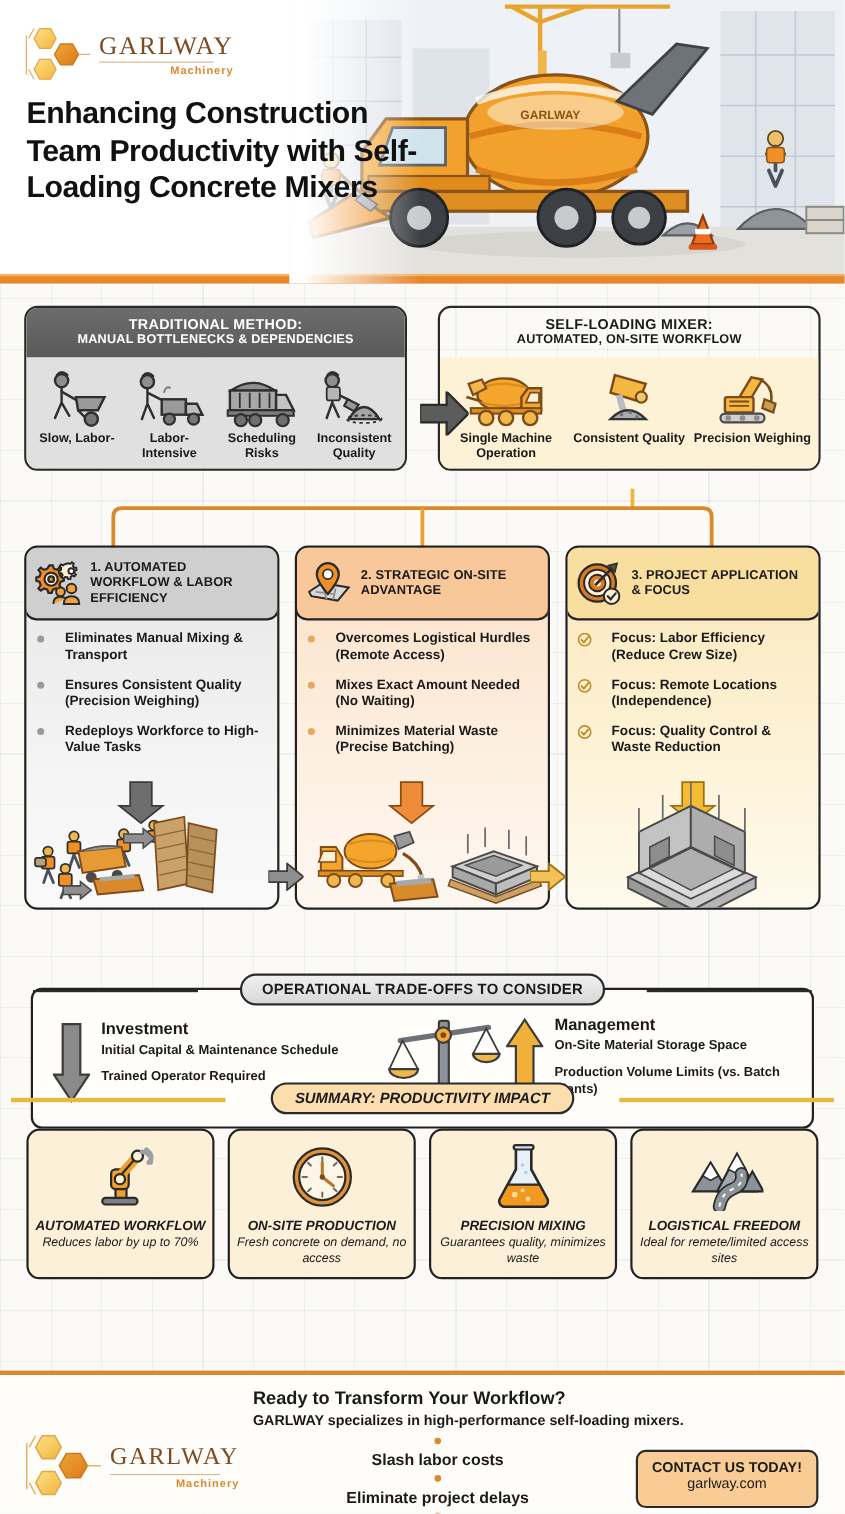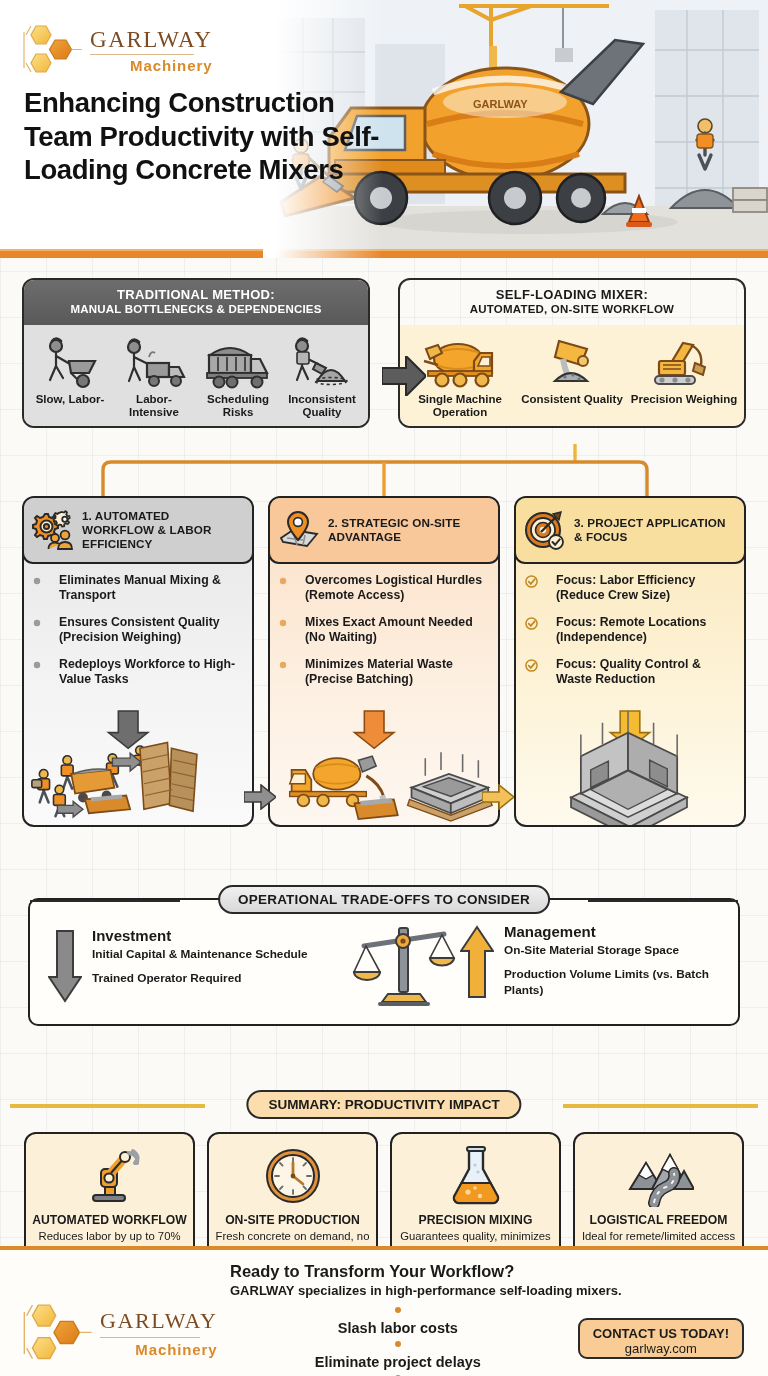--- a/index.html
+++ b/index.html
@@ -33,21 +33,21 @@
     z-index: 6;
   }
   .logo-wrap { position: absolute; left: 22px; top: 22px; display: flex; align-items: center; gap: 6px; z-index: 8; }
   .logo-hex { width: 62px; height: 56px; }
   .logo-text { line-height: 1; }
   .logo-name {
     font-family: "Liberation Serif", serif;
     font-size: 23px; letter-spacing: 1.6px; color: #7d4b22; font-weight: 400;
   }
   .logo-sub {
-    font-size: 15px; letter-spacing: .9px; color: #d98a2b; font-weight: bold;
+    font-size: 10px; letter-spacing: .9px; color: #d98a2b; font-weight: bold;
     text-align: right; margin-top: 3px;
   }
   .logo-rule { height:1px; background:#d8b88a; margin-top:3px; width: 104px; }
   .hero-title {
     position: absolute; left: 24px; top: 86px; z-index: 8;
     font-size: 27.5px; font-weight: bold; line-height: 1.22;
     letter-spacing: -0.4px; color: #111; max-width: 370px;
   }
   .hero-rule { position:absolute; left:0; right:0; bottom:0; height: 7px; background: #e8862a; }
   .hero-rule2 { position:absolute; left:0; right:0; bottom:7px; height: 2px; background: #f3b262; }
@@ -123,21 +123,21 @@
   .sum-d { font-size: 11.3px; line-height: 1.22; margin-top: 3px; }
 
   
   .footer { position:absolute; left:0; width:768px; background:#fffdf9; }
   .foot-rule { height: 4px; background: #d98a2b; }
   .cta-h { font-size: 16.5px; font-weight: bold; }
   .cta-s { font-size: 13px; font-weight: bold; margin-top: 2px; }
   .cta-li { font-size: 14.5px; font-weight: bold; display:flex; gap:7px; align-items:center; margin-top: 5px; flex-direction: column; }
   .cta-btn {
     background: #f8cc94; border: 2px solid #2a2a2a; border-radius: 9px;
-    padding: 7px 13px 0; text-align: center; line-height: 1.15;
+    padding: 7px 13px 12px; text-align: center; line-height: 1.15;
   }
   .cta-btn .b1 { font-size: 13px; font-weight: bold; }
   .cta-btn .b2 { font-size: 13px; font-weight: normal; }
   .dot { width:6px; height:6px; border-radius:50%; background:#d98a2b; flex:none; }
 </style>
 </head>
 <body>
 
 <div class="page">
 
@@ -713,21 +713,21 @@
           <div>
             <div class="to-h">Management</div>
             <div class="to-p">On-Site Material Storage Space</div>
             <div class="to-p">Production Volume Limits (vs. Batch Plants)</div>
           </div>
         </div>
       </div>
     </div>
   </div>
 
-  <div class="band" style="top:1090px;">
+  <div class="band" style="top:984px;font-style:italic;">
     <div class="sum-line" style="left:10px; width:195px;"></div>
     <div class="sum-line" style="left:563px; width:195px;"></div>
     <div class="sum-pill">SUMMARY: PRODUCTIVITY IMPACT</div>
 
     <div class="sum-row" style="margin-top:42px;">
       <div class="sum-card">
         <div class="sum-ico">
           <svg width="62" height="62" viewBox="0 0 62 62">
             <rect x="14" y="50" width="32" height="6" rx="3" fill="#7d8288" stroke="#2a2a2a" stroke-width="2"></rect>
             <path d="M26 50 V38 h10 v12z" fill="#ef9f2e" stroke="#2a2a2a" stroke-width="2"></path>

